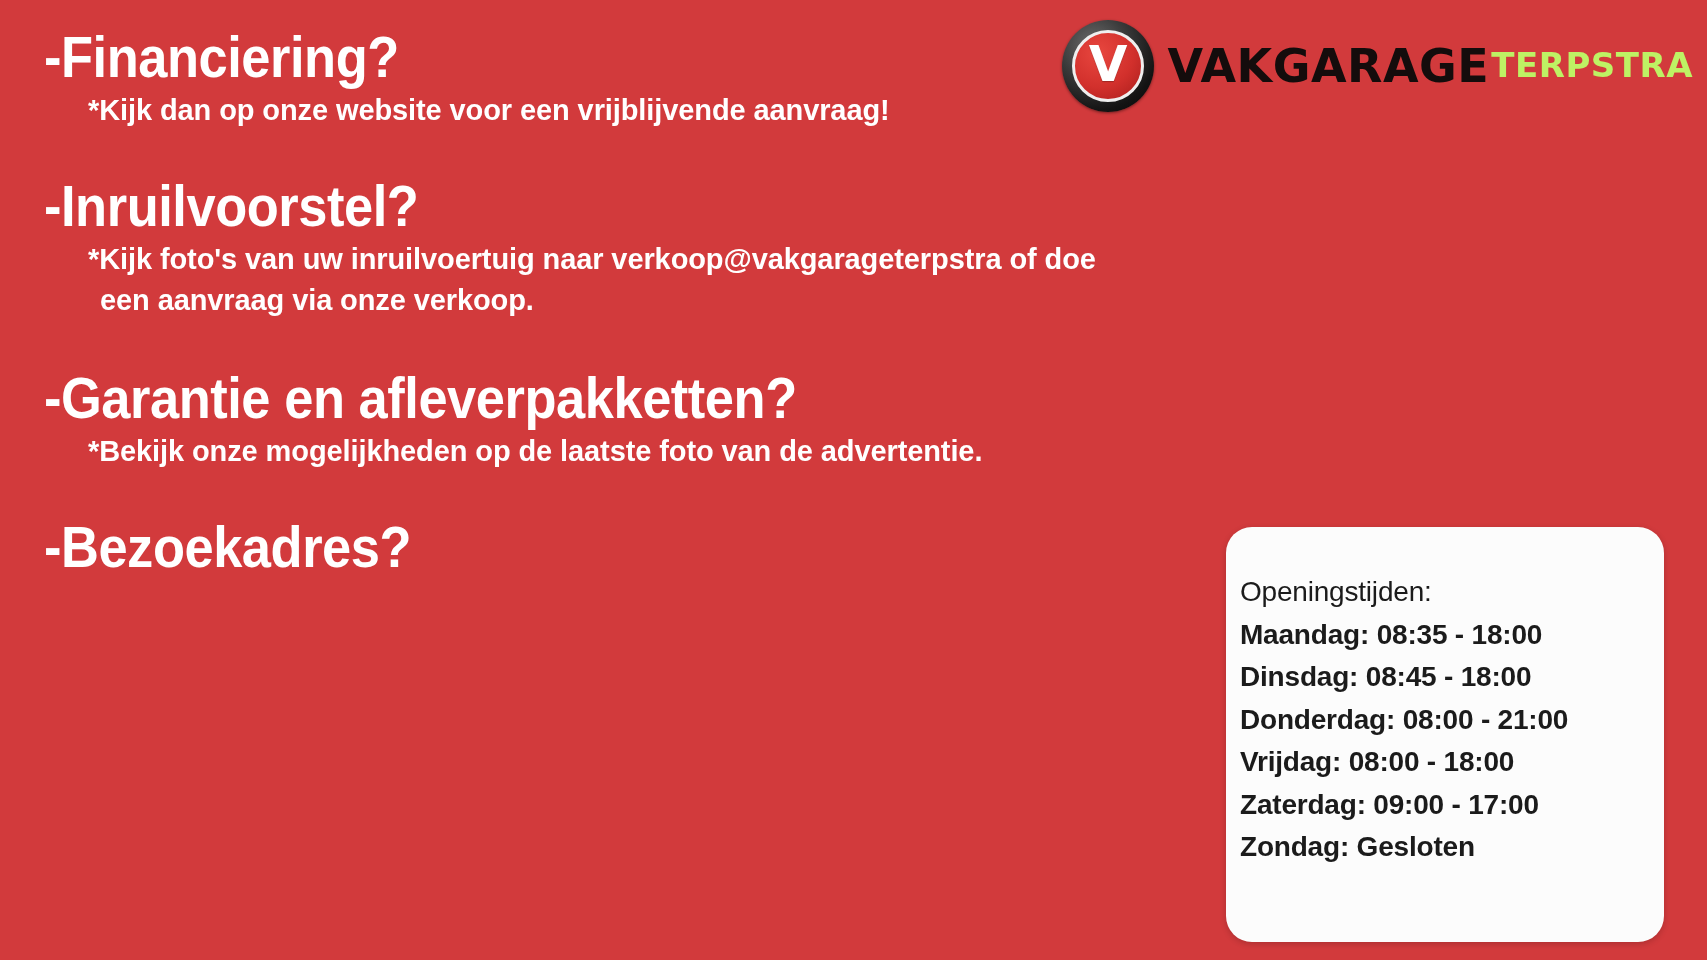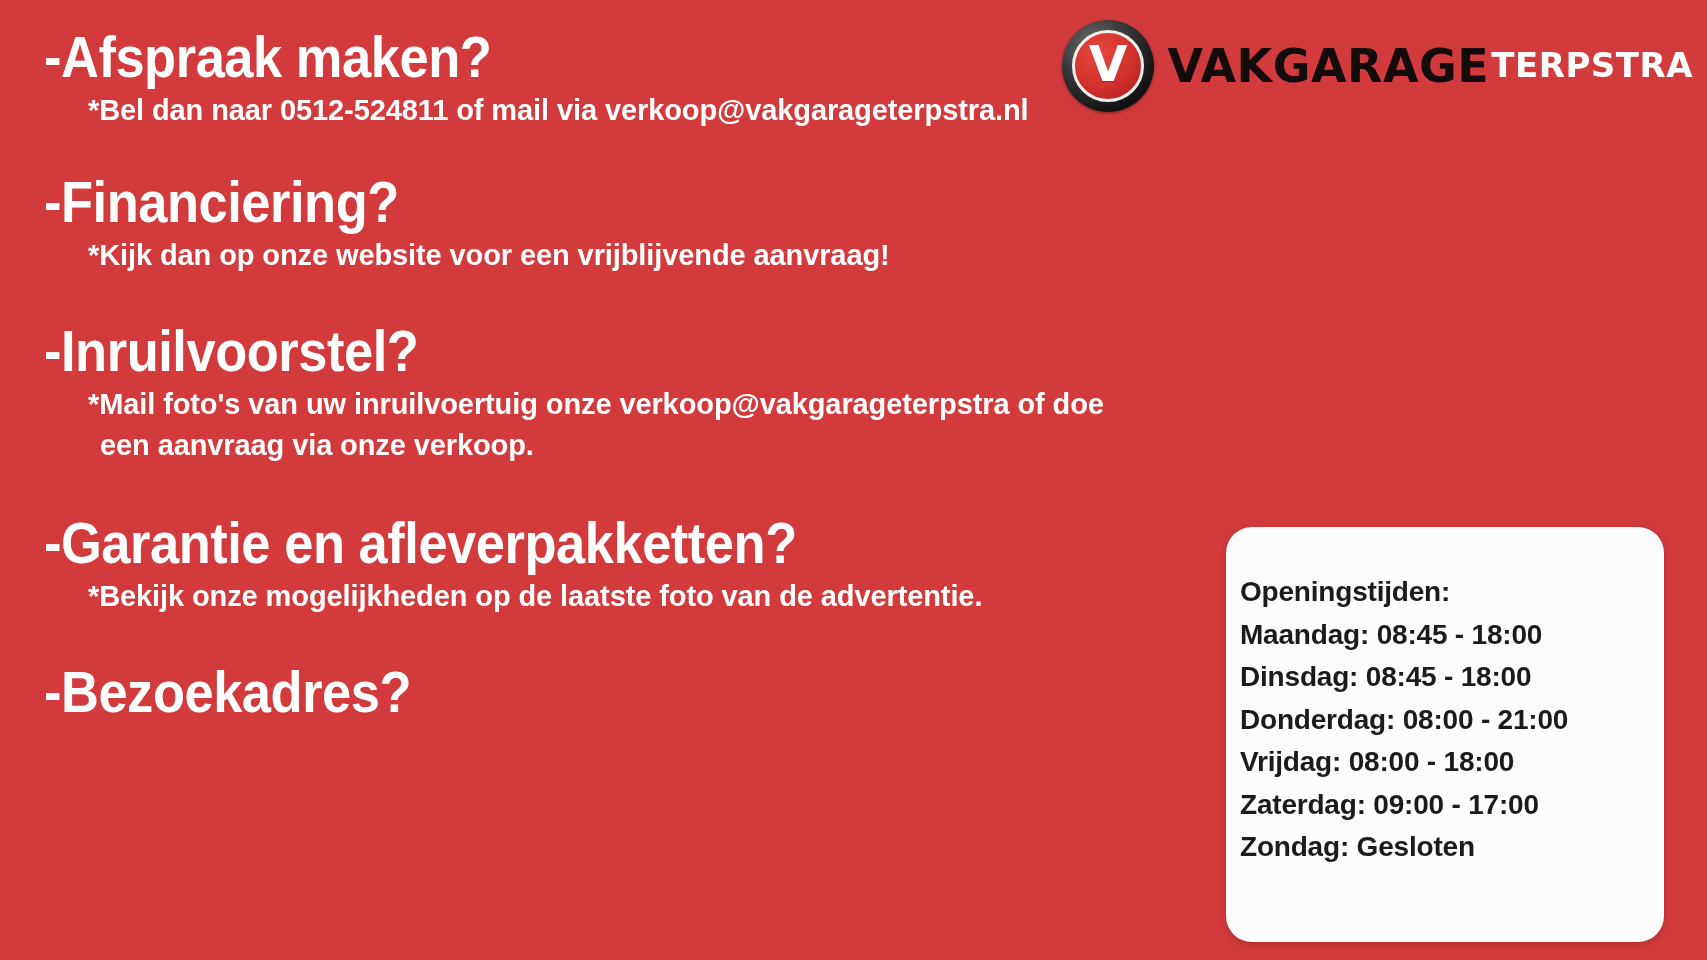--- a/index.html
+++ b/index.html
@@ -75,21 +75,21 @@
     font-size: 46px;
     line-height: 0.98;
     color: #140c0c;
     letter-spacing: 0.5px;
   }
   #logo-sub {
     font-family: "DejaVu Sans", sans-serif;
     font-weight: bold;
     font-size: 34px;
     line-height: 1.0;
-    color: #ffffff;
+    color: #bef264;
     letter-spacing: 0.5px;
     margin-top: 4px;
     margin-left: 2px;
     text-align: center;
   }
 
   
   #sections {
     position: absolute;
     top: 28px;
@@ -151,21 +151,21 @@
     font-family: "Liberation Sans", sans-serif;
     font-weight: bold;
     font-size: 28px;
     line-height: 1.52;
     color: #1b1b1b;
     letter-spacing: -0.2px;
     white-space: nowrap;
   }
   #hours-title {
     font-family: "Liberation Sans", sans-serif;
-    font-weight: bold;
+    font-weight: normal;
     font-size: 28px;
     line-height: 1.52;
     color: #1b1b1b;
     letter-spacing: -0.2px;
     white-space: nowrap;
   }
 </style>
 </head>
 <body>
 
@@ -178,58 +178,52 @@
       </div>
     </div>
     <div id="logo-wordmark">
       <div id="logo-name">VAKGARAGE</div>
       <div id="logo-sub">TERPSTRA</div>
     </div>
   </div>
 
   <div id="sections">
 
-    <div class="section" id="section-0">
-      <div class="section-heading">-Afspraak maken?</div>
-      <div class="section-lines">
-        <div class="section-line">*Bel dan naar 0512-524811 of mail via verkoop@vakgarageterpstra.nl</div>
-      </div>
-    </div>
 
     <div class="section" id="section-1">
       <div class="section-heading">-Financiering?</div>
       <div class="section-lines">
         <div class="section-line">*Kijk dan op onze website voor een vrijblijvende aanvraag!</div>
       </div>
     </div>
 
     <div class="section" id="section-2">
       <div class="section-heading">-Inruilvoorstel?</div>
       <div class="section-lines">
-        <div class="section-line">*Mail foto's van uw inruilvoertuig onze verkoop@vakgarageterpstra of doe</div>
+        <div class="section-line">*Kijk foto's van uw inruilvoertuig naar verkoop@vakgarageterpstra of doe</div>
         <div class="section-line indent">een aanvraag via onze verkoop.</div>
       </div>
     </div>
 
     <div class="section" id="section-3">
       <div class="section-heading">-Garantie en afleverpakketten?</div>
       <div class="section-lines">
         <div class="section-line">*Bekijk onze mogelijkheden op de laatste foto van de advertentie.</div>
       </div>
     </div>
 
     <div class="section" id="section-4">
       <div class="section-heading">-Bezoekadres?</div>
     </div>
 
   </div>
 
   <div id="hours-card" style="background: rgb(252, 252, 252);">
     <div id="hours-title">Openingstijden:</div>
-    <div class="hours-line">Maandag: 08:45 - 18:00</div>
+    <div class="hours-line">Maandag: 08:35 - 18:00</div>
     <div class="hours-line">Dinsdag: 08:45 - 18:00</div>
     <div class="hours-line">Donderdag: 08:00 - 21:00</div>
     <div class="hours-line">Vrijdag: 08:00 - 18:00</div>
     <div class="hours-line">Zaterdag: 09:00 - 17:00</div>
     <div class="hours-line">Zondag: Gesloten</div>
   </div>
 
 </div>
 
 </body></html>

